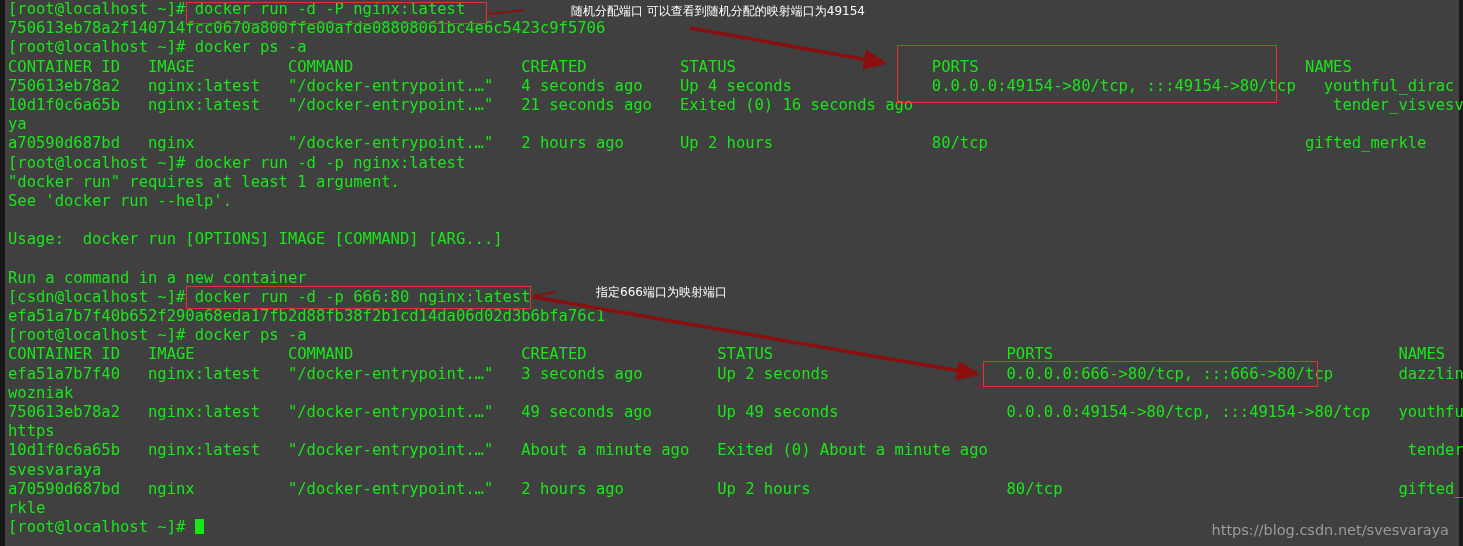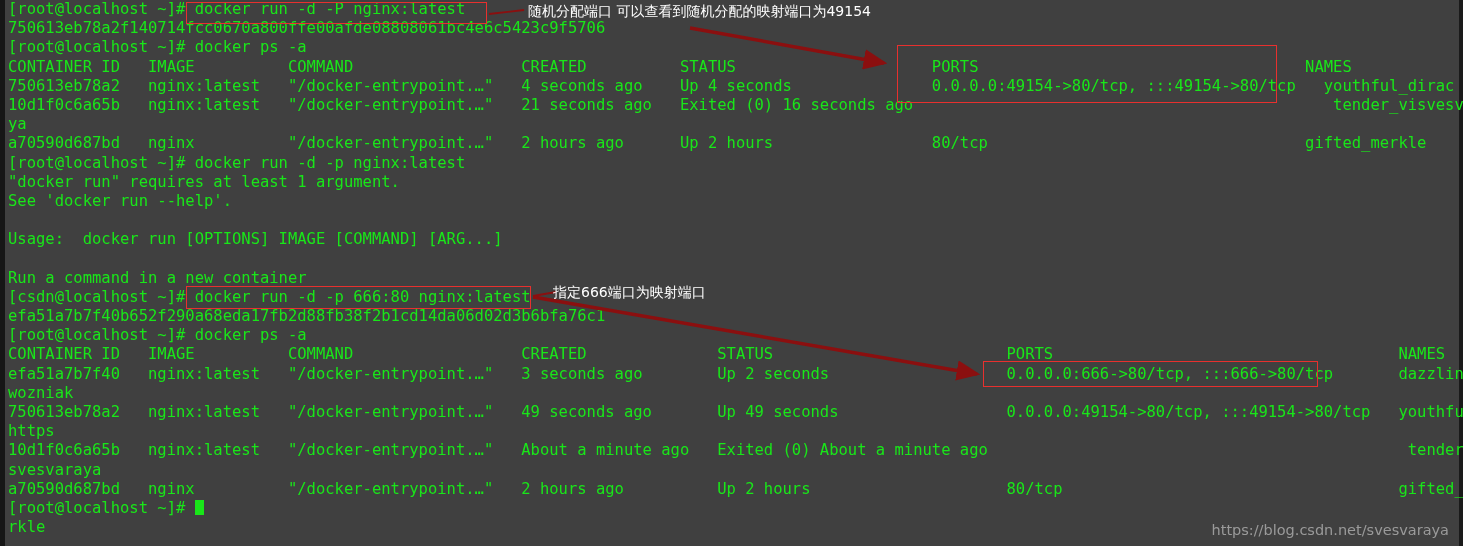--- a/index.html
+++ b/index.html
@@ -62,23 +62,24 @@
     position: absolute;
     border: 1.6px solid #e8302e;
     box-sizing: border-box;
     pointer-events: none;
   }
   
   .cn-note {
     position: absolute;
     color: #ffffff;
     font-family: "DejaVu Sans", "Liberation Sans", sans-serif;
-    font-size: 14px;
+    font-size: 12px;
     line-height: 18px;
     white-space: pre;
+    margin-left: 43px;
   }
   
   svg.overlay {
     position: absolute;
     left: 0; top: 0;
     width: 1463px;
     height: 546px;
     pointer-events: none;
   }
   .watermark {
@@ -119,22 +120,22 @@
     <div class="line txt">efa51a7b7f40b652f290a68eda17fb2d88fb38f2b1cd14da06d02d3b6bfa76c1</div>
     <div class="line txt">[root@localhost ~]# docker ps -a</div>
     <div class="line hdr">CONTAINER ID   IMAGE          COMMAND                  CREATED              STATUS                         PORTS                                     NAMES</div>
     <div class="line txt">efa51a7b7f40   nginx:latest   "/docker-entrypoint.…"   3 seconds ago        Up 2 seconds                   0.0.0.0:666-&gt;80/tcp, :::666-&gt;80/tcp       dazzling_</div>
     <div class="line txt">wozniak</div>
     <div class="line txt">750613eb78a2   nginx:latest   "/docker-entrypoint.…"   49 seconds ago       Up 49 seconds                  0.0.0.0:49154-&gt;80/tcp, :::49154-&gt;80/tcp   youthful_</div>
     <div class="line txt">https</div>
     <div class="line txt">10d1f0c6a65b   nginx:latest   "/docker-entrypoint.…"   About a minute ago   Exited (0) About a minute ago                                             tender_vi</div>
     <div class="line txt">svesvaraya</div>
     <div class="line txt">a70590d687bd   nginx          "/docker-entrypoint.…"   2 hours ago          Up 2 hours                     80/tcp                                    gifted_me</div>
+    <div class="line txt">rkle</div>
     <div class="line txt"><span>[root@localhost ~]# </span><span class="cursor"></span></div>
-    <div class="line txt">rkle</div>
   </div>
 
   <div class="redbox" style="left:186px; top:2px; width:301px; height:22px;"></div>
 
   <div class="redbox" style="left:897px; top:45px; width:380px; height:58px;"></div>
 
   <div class="redbox" style="left:186px; top:286px; width:345px; height:23px;"></div>
 
   <div class="redbox" style="left:983px; top:361px; width:335px; height:26px;"></div>
 

